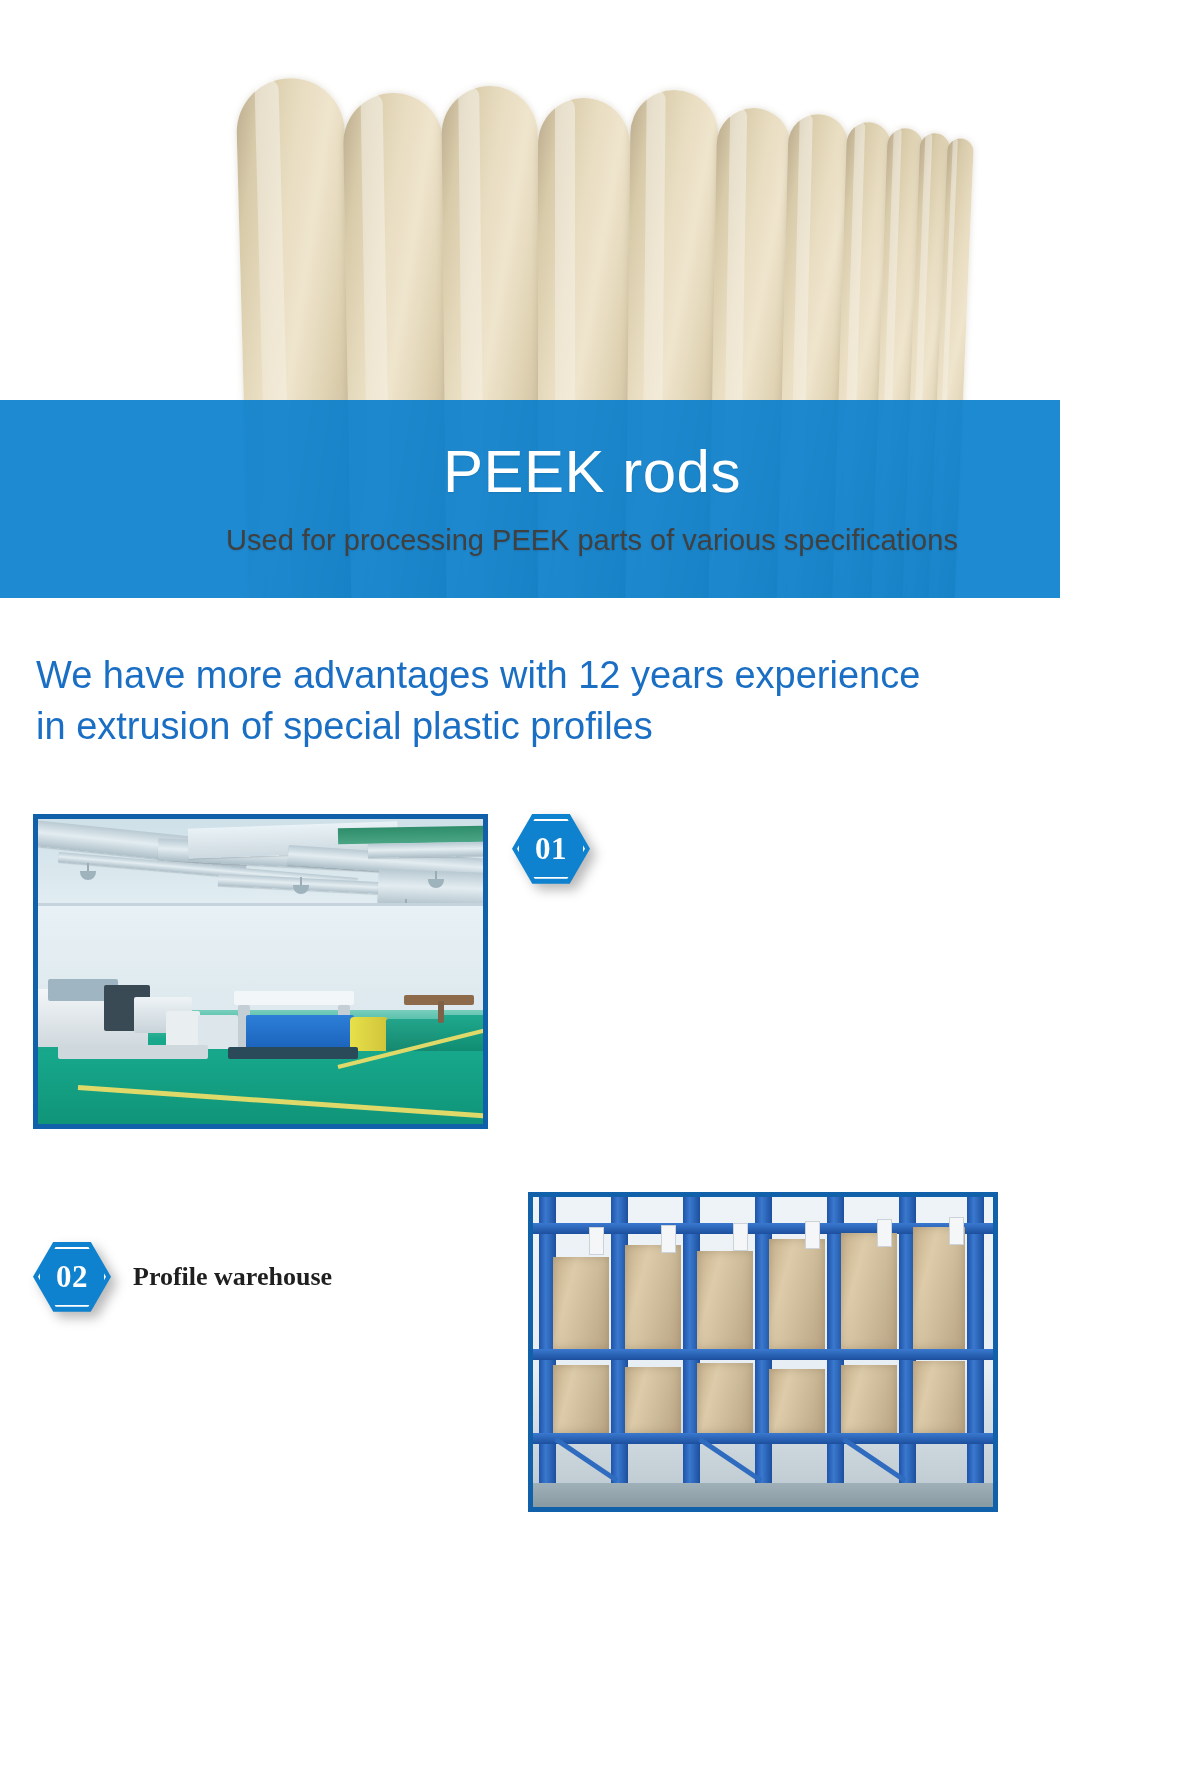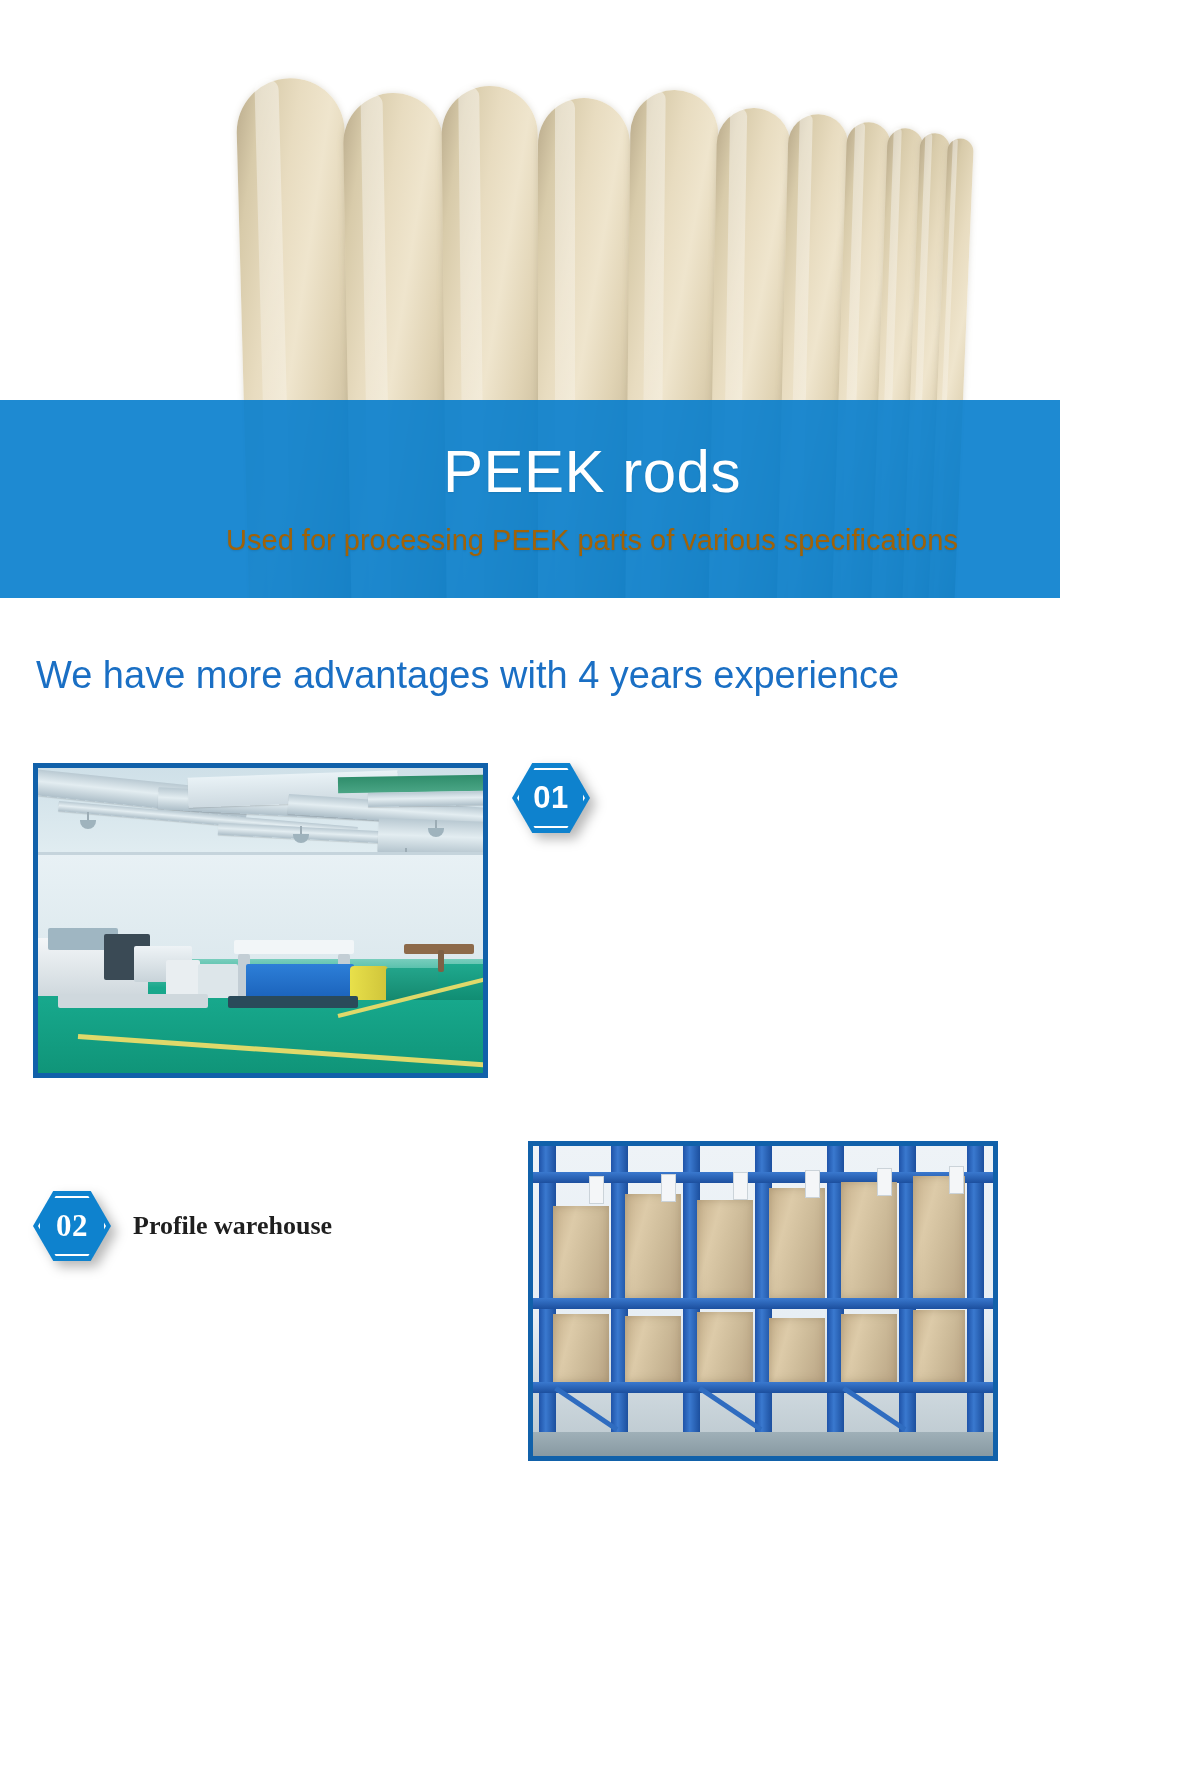--- a/index.html
+++ b/index.html
@@ -71,21 +71,21 @@
   .hero-title {
     color: #ffffff;
     font-size: 60px;
     line-height: 1.05;
     font-weight: 400;
     letter-spacing: 0.5px;
     margin: 0 0 20px 0;
     text-shadow: 0 1px 2px rgba(0,0,0,0.10);
   }
   .hero-subtitle {
-    color: #a16207;
+    color: #404040;
     font-size: 29px;
     font-weight: 400;
     line-height: 1.2;
     margin: 0;
     text-shadow: 0 1px 2px rgba(0,0,0,0.10);
   }
 
   
   .headline {
     margin: 52px 0 0 36px;
@@ -152,20 +152,21 @@
     position: absolute;
     background: #dfd96a;
     transform-origin: left center;
   }
 
   .sec01-body {
     position: absolute;
     left: 512px;
     top: 0;
     width: 520px;
+    font-family: Liberation Serif, serif;
   }
 
   
   .hexbadge {
     position: relative;
     width: 78px;
     height: 70px;
     flex: 0 0 78px;
     filter: drop-shadow(6px 6px 6px rgba(0,0,0,0.28));
   }
@@ -301,21 +302,22 @@
 
   <div class="hero-band">
     <div class="hero-band-inner">
       <div class="hero-title">PEEK rods</div>
       <div class="hero-subtitle">Used for processing PEEK parts of various specifications</div>
     </div>
   </div>
 </div>
 
 <div class="headline">
-  <div>We have more advantages with 4 years experience</div>
+  <div>We have more advantages with 12 years experience</div>
+  <div>in extrusion of special plastic profiles</div>
 </div>
 
 <div class="sec01">
 
   <div class="photo-frame">
     <div class="factory">
       <div class="f-ceiling"></div>
 
       <div class="duct" style="left:-10px; top:12px;  width:220px; height:26px; transform:rotate(6deg);"></div>
       <div class="duct" style="left:120px; top:26px;  width:260px; height:22px; transform:rotate(3deg);"></div>

